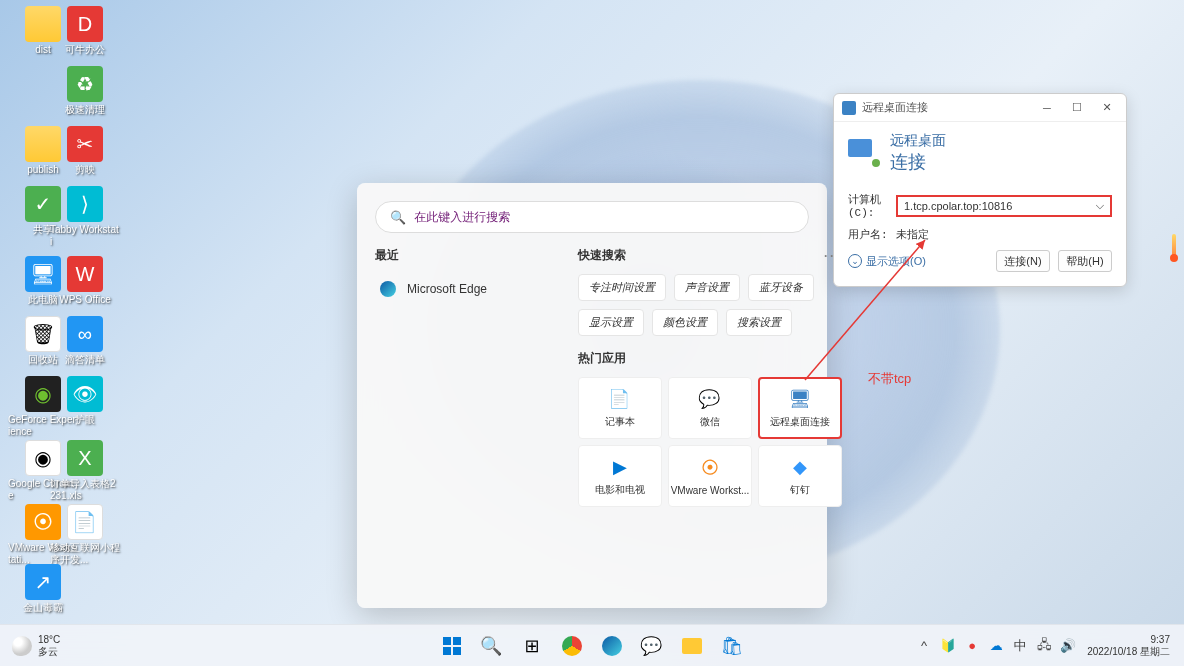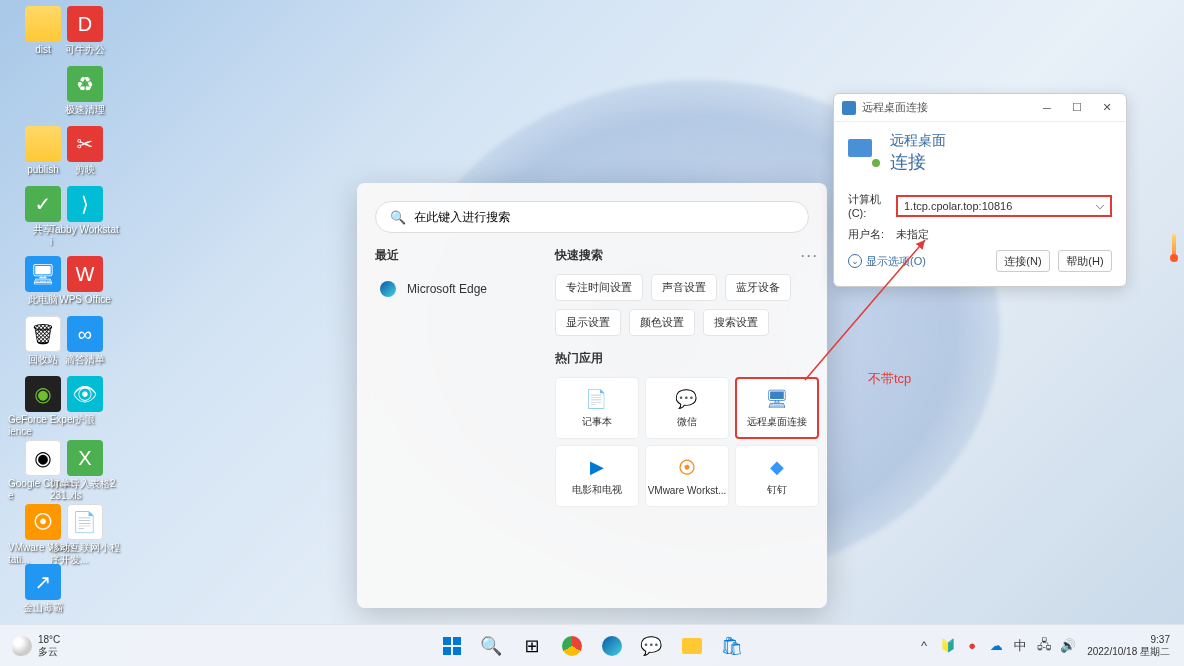--- a/index.html
+++ b/index.html
@@ -13,31 +13,31 @@
 .desktop { position: absolute; top: 0; left: 0; width: 100%; height: calc(100% - 42px); }
 .desktop-icon { position: absolute; width: 70px; display: flex; flex-direction: column; align-items: center; cursor: pointer; }
 .desktop-icon .icon-img { width: 36px; height: 36px; margin-bottom: 2px; border-radius: 4px; display: flex; align-items: center; justify-content: center; font-size: 20px; }
 .desktop-icon .icon-label { font-size: 10px; color: #fff; text-align: left; text-shadow: 1px 1px 2px rgba(0,0,0,0.8); word-break: break-all; line-height: 1.2; }
 .folder-icon { background: linear-gradient(180deg, #ffd868 0%, #ffc935 100%); }
 
 
 .start-menu { position: absolute; left: 357px; top: 183px; width: 470px; height: 425px; background: rgba(248,248,248,0.96); border-radius: 8px; box-shadow: 0 8px 32px rgba(0,0,0,0.2); backdrop-filter: blur(20px); padding: 18px; }
 .search-box { width: 100%; height: 32px; background: #fff; border: 1px solid #ddd; border-radius: 16px; display: flex; align-items: center; padding: 0 14px; }
 .search-box span.icon { margin-right: 8px; color: #666; font-size: 13px; }
-.search-box span.placeholder { color: #000000; font-size: 12px; }
+.search-box span.placeholder { color: #701a75; font-size: 12px; }
 .sm-section-header { display: flex; justify-content: space-between; align-items: center; margin: 14px 0 10px; font-size: 12px; font-weight: 600; color: #333; }
 .sm-more { color: #888; letter-spacing: 2px; cursor: pointer; }
 .recent-item { display: flex; align-items: center; padding: 6px 4px; cursor: pointer; font-size: 12px; color: #333; }
 .recent-item .app-icon { width: 18px; height: 18px; margin-right: 10px; display: flex; align-items: center; justify-content: center; }
 
-.sm-columns { display: flex; gap: 20px; }
+.sm-columns { display: flex; gap: 43px; }
 .sm-left { flex: 0 0 160px; }
 .sm-right { flex: 1; }
 
-.quick-chips { display: flex; flex-wrap: wrap; gap: 8px; margin-bottom: 12px; }
+.quick-chips { display: flex; flex-wrap: wrap; gap: 8px; margin-bottom: 12px; font-style: italic; }
 .chip { background: #fff; border: 1px solid #e5e5e5; border-radius: 4px; padding: 5px 10px; font-size: 11px; color: #333; cursor: pointer; }
 
 .app-grid { display: grid; grid-template-columns: repeat(3, 84px); gap: 6px 6px; }
 .app-tile { width: 84px; height: 62px; background: #fff; border: 1px solid #eee; border-radius: 4px; display: flex; flex-direction: column; align-items: center; justify-content: center; cursor: pointer; font-size: 10px; color: #333; position: relative; }
 .app-tile .tile-icon { width: 24px; height: 24px; margin-bottom: 4px; display: flex; align-items: center; justify-content: center; font-size: 18px; }
 .app-tile.highlighted { border: 2px solid #e53935; }
 
 
 .rdp-window { position: absolute; left: 833px; top: 93px; width: 294px; background: #fff; border: 1px solid #ccc; border-radius: 6px; box-shadow: 0 4px 16px rgba(0,0,0,0.15); }
 .rdp-titlebar { display: flex; align-items: center; height: 28px; padding: 0 4px 0 8px; font-size: 11px; color: #555; border-bottom: 1px solid #eee; }
@@ -45,21 +45,21 @@
 .win-controls { margin-left: auto; display: flex; }
 .win-controls span { width: 30px; height: 28px; display: flex; align-items: center; justify-content: center; font-size: 11px; color: #555; cursor: pointer; }
 .rdp-header { display: flex; align-items: center; padding: 10px 14px; }
 .rdp-header-icon { width: 32px; height: 28px; margin-right: 10px; position: relative; }
 .mon1 { position:absolute; width: 24px; height: 18px; background: #4a90d9; border-radius: 2px; top:0; left:0;}
 .mon2 { position:absolute; width: 12px; height: 12px; background: #6ab04c; border-radius: 50%; bottom:-2px; right:-2px; border:2px solid #fff;}
 .rdp-header-text .line1 { font-size: 14px; color: #3a6ea5; }
 .rdp-header-text .line2 { font-size: 18px; color: #3a6ea5; font-weight: 400; }
 .rdp-body { padding: 8px 14px 14px; font-size: 11px; color: #333; }
 .rdp-row { display: flex; align-items: center; margin-bottom: 8px; }
-.rdp-row .lbl { width: 48px; flex-shrink: 0; }
+.rdp-row .lbl { width: 48px; flex-shrink: 0; font-family: Liberation Mono, monospace; }
 .rdp-combo { flex: 1; border: 2px solid #e53935; height: 22px; display: flex; align-items: center; padding: 0 6px; font-size: 11px; position: relative; }
 .rdp-combo::after { content: '⌵'; position: absolute; right: 6px; color: #666; }
 .rdp-hint { margin: 6px 0 14px; color: #333; }
 .rdp-footer { display: flex; align-items: center; }
 .show-opts { display: flex; align-items: center; cursor: pointer; color: #3a6ea5; }
 .show-opts .circ { width: 14px; height: 14px; border: 1px solid #3a6ea5; border-radius: 50%; display: flex; align-items: center; justify-content: center; font-size: 9px; margin-right: 4px; }
 .rdp-buttons { margin-left: auto; display: flex; gap: 8px; }
 .rdp-btn { width: 54px; height: 22px; border: 1px solid #ccc; background: #fdfdfd; border-radius: 3px; font-size: 11px; display: flex; align-items: center; justify-content: center; cursor: pointer; }
 
 

